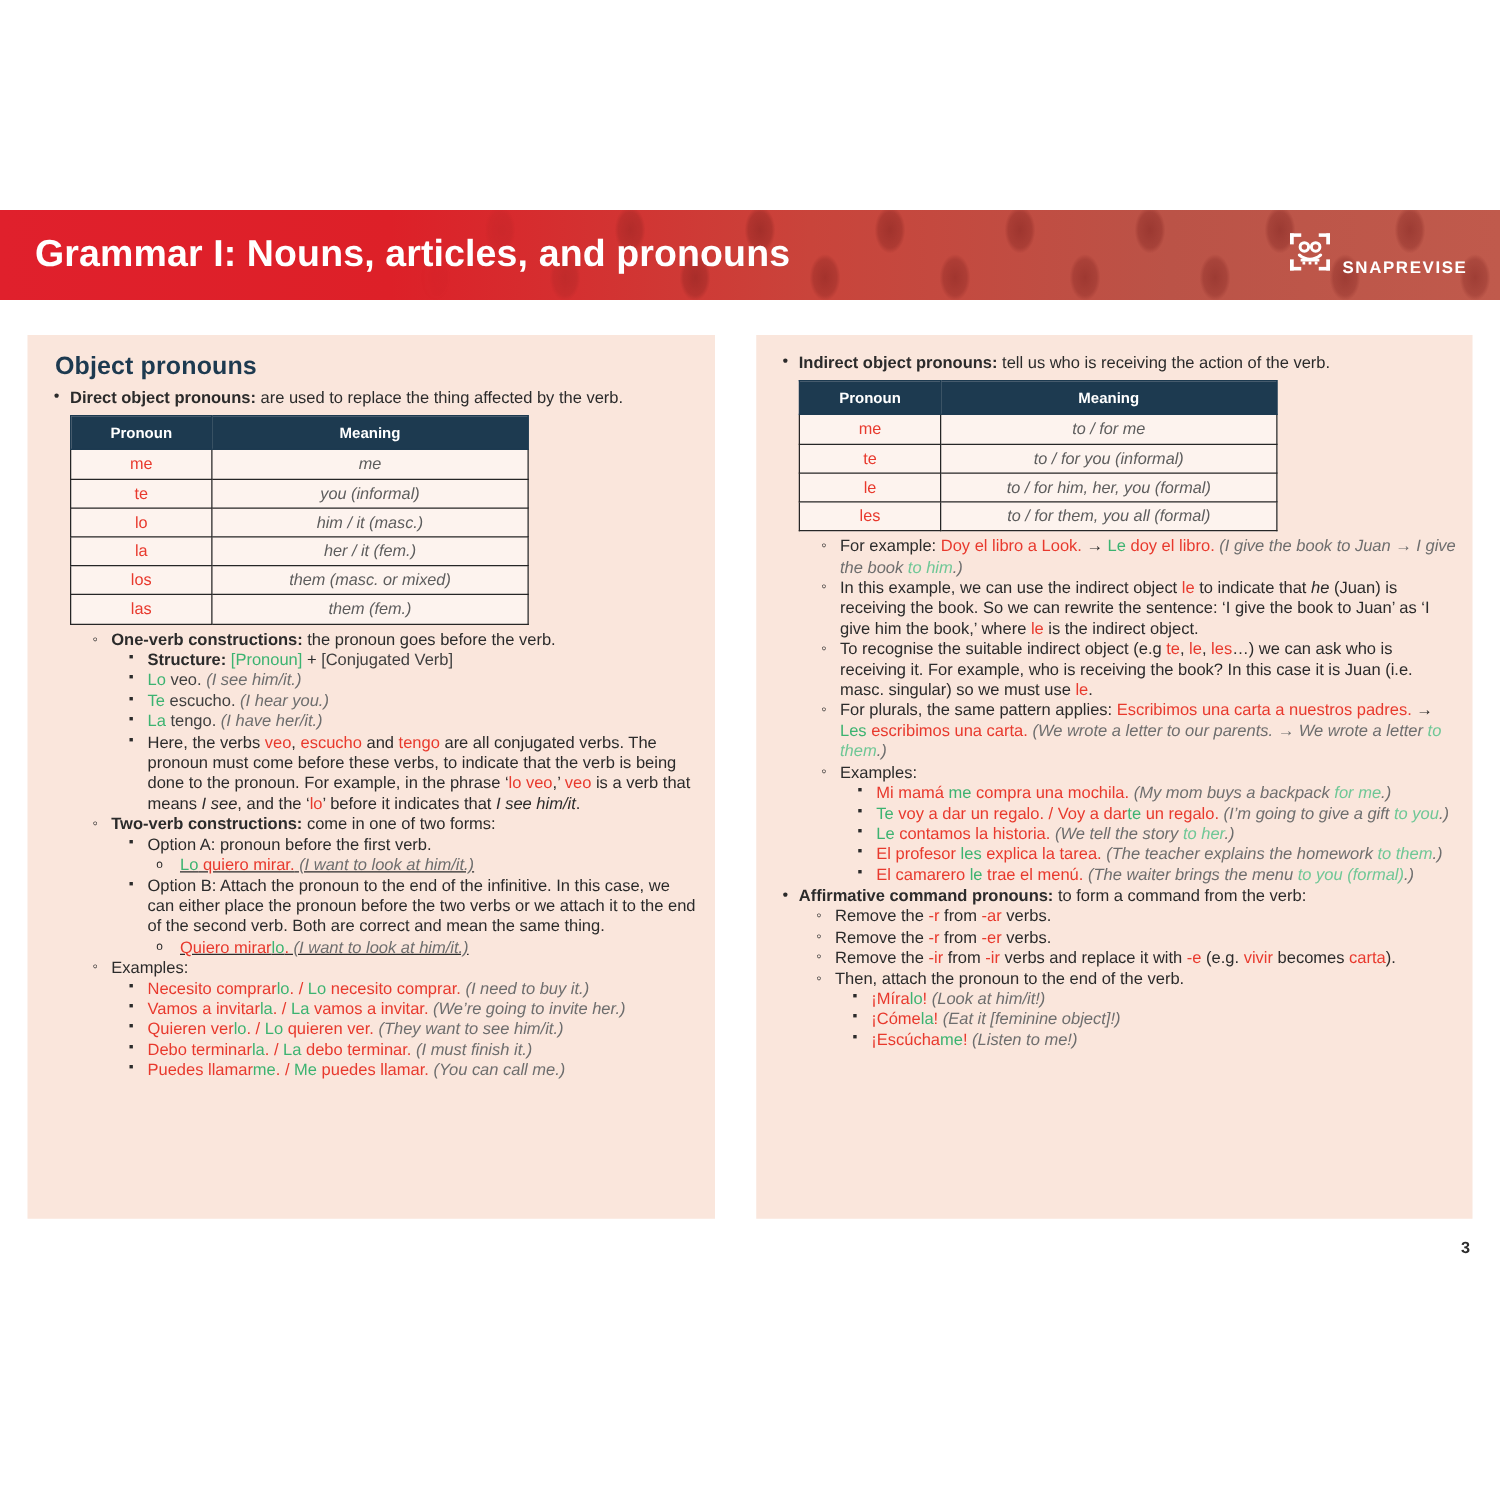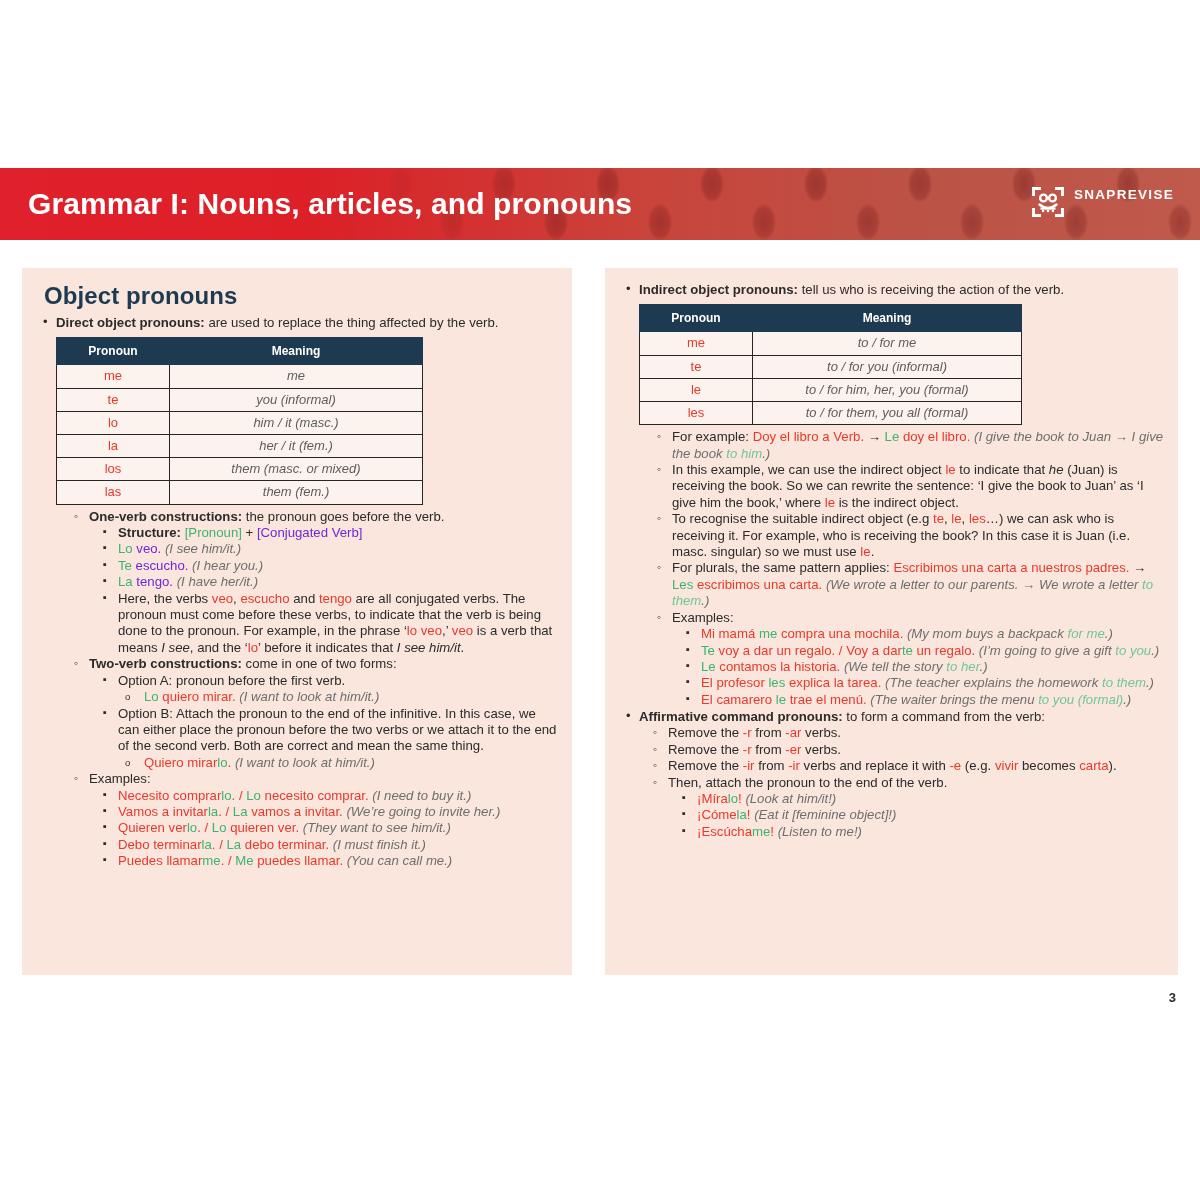--- a/index.html
+++ b/index.html
@@ -50,21 +50,21 @@
     letter-spacing: .1px;
     white-space: nowrap;
     z-index: 3;
   }
   .brand {
     position: absolute;
     right: 26px;
     top: 50%;
     transform: translateY(-50%);
     display: flex;
-    align-items: flex-start;
+    align-items: flex-end;
     gap: 10px;
     z-index: 3;
   }
   .brand-name {
     color: #ffffff;
     font-size: 13.5px;
     font-weight: bold;
     letter-spacing: 1.3px;
   }
 
@@ -83,21 +83,21 @@
   }
   .col-right {
     left: 605px;
     width: 573px;
     height: 707px;
     padding: 14px 10px 6px 14px;
   }
 
   h2.section-heading {
     margin: 0 0 5px 8px;
-    font-size: 24px;
+    font-size: 20px;
     font-weight: bold;
     color: #1d3a50;
     letter-spacing: .1px;
   }
 
   
   ul { margin: 0; padding: 0; list-style: none; }
   li { position: relative; }
 
   .lvl1 > li {
@@ -139,36 +139,37 @@
     position: absolute;
     left: 4px;
     top: -2px;
     font-size: 11px;
     color: #2b2b2b;
   }
   .lvl4 > li {
     padding-left: 26px;
     font-size: 13.2px;
     line-height: 16.4px;
+    text-decoration: underline;
   }
   .lvl4 > li::before {
     content: "o";
     position: absolute;
     left: 7px;
     top: 0px;
     font-size: 9.5px;
     color: #2b2b2b;
   }
   .nest { margin-left: 14px; }
   .nest-sm { margin-left: 10px; }
 
   b, .b { font-weight: bold; color: #2b2b2b; }
   .red   { color: #e8392d; }
   .green { color: #3cb371; }
-  .blue  { color: #6d28d9; }
+  .blue  { color: #404040; }
   .tr    { color: #6e6e6e; font-style: italic; }
   .tr-g  { color: #6fc796; font-style: italic; }
   .it    { font-style: italic; }
 
   
   table.pron {
     border-collapse: collapse;
     margin: 6px 0 4px 0;
     background: #fdf3ee;
     table-layout: fixed;
@@ -361,21 +362,21 @@
             </tr>
           <tr>
               <td class="pn">les</td>
               <td class="mn">to / for them, you all (formal)</td>
             </tr>
         </tbody>
       </table>
 
       <ul class="lvl2 nest">
         <li>
-          <span>For example: </span><span class="red">Doy el libro a Verb.</span><span> → </span><span class="green">Le</span><span class="red"> doy el libro.</span><span class="tr"> (I give the book to Juan → I give the book </span><span class="tr-g">to him</span><span class="tr">.)</span>
+          <span>For example: </span><span class="red">Doy el libro a Look.</span><span> → </span><span class="green">Le</span><span class="red"> doy el libro.</span><span class="tr"> (I give the book to Juan → I give the book </span><span class="tr-g">to him</span><span class="tr">.)</span>
         </li>
         <li>
           <span>In this example, we can use the indirect object </span><span class="red">le</span><span> to indicate that </span><span class="it">he</span><span> (Juan) is receiving the book. So we can rewrite the sentence: ‘I give the book to Juan’ as ‘I give him the book,’ where </span><span class="red">le</span><span> is the indirect object.</span>
         </li>
         <li>
           <span>To recognise the suitable indirect object (e.g </span><span class="red">te</span><span>, </span><span class="red">le</span><span>, </span><span class="red">les</span><span>…) we can ask who is receiving it. For example, who is receiving the book? In this case it is Juan (i.e. masc. singular) so we must use </span><span class="red">le</span><span>.</span>
         </li>
         <li>
           <span>For plurals, the same pattern applies: </span><span class="red">Escribimos una carta a nuestros padres.</span><span> → </span><span class="green">Les</span><span class="red"> escribimos una carta.</span><span class="tr"> (We wrote a letter to our parents. → We wrote a letter </span><span class="tr-g">to them</span><span class="tr">.)</span>
         </li>

